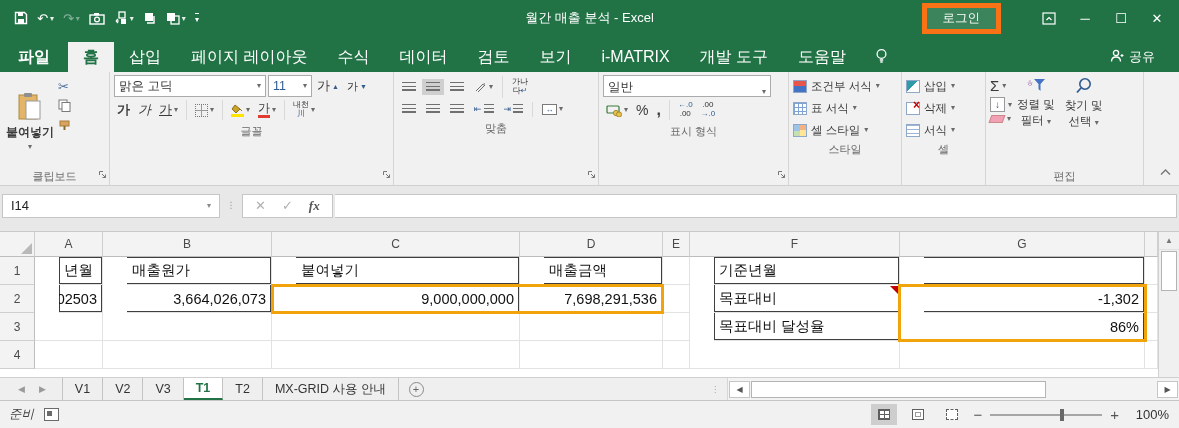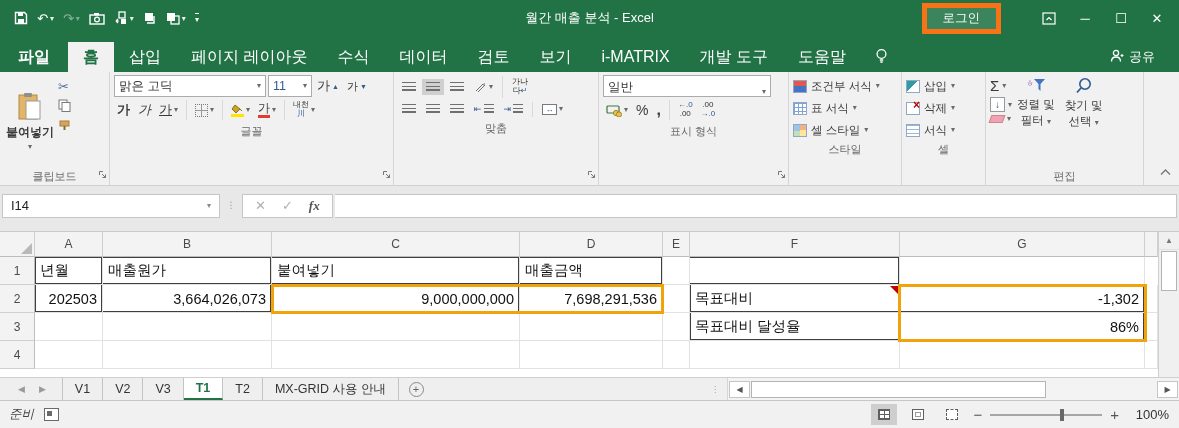--- a/index.html
+++ b/index.html
@@ -89,21 +89,21 @@
 
   
   .grid { height:145px; position:relative; background:#fff; overflow:hidden; }
   .xrow { display:grid; grid-template-columns:35px 68px 169px 248px 143px 27px 210px 245px 13px; width:1158px; }
   .hd { height:25px; background:#f3f3f3; border-right:1px solid #cfcfcf; border-bottom:1px solid #bdbdbd; display:flex; align-items:center; justify-content:center; font-size:12px; color:#4a4a4a; }
   .corner { position:relative; }
   .corner::after { content:""; position:absolute; right:2px; bottom:2px; border-left:11px solid transparent; border-bottom:11px solid #b9b9b9; }
   .rh { background:#f3f3f3; border-right:1px solid #bdbdbd; border-bottom:1px solid #cfcfcf; display:flex; align-items:center; justify-content:center; font-size:12px; color:#4a4a4a; }
   .cell { height:28px; border-right:1px solid #e2e2e2; border-bottom:1px solid #e2e2e2; display:flex; align-items:center; padding:0 5px; font-size:14.5px; color:#111; white-space:nowrap; overflow:hidden; }
   .num { justify-content:flex-end; }
-  .bd { box-shadow: inset -1px 0 0 #3f3f3f, inset 0 -1px 0 #3f3f3f; }
+  .bd { box-shadow: inset -1px 0 0 #3f3f3f, inset 0 -1px 0 #3f3f3f; margin-left: 24px; }
   .bd.bt { box-shadow: inset -1px 0 0 #3f3f3f, inset 0 -1px 0 #3f3f3f, inset 0 1px 0 #3f3f3f; }
   .bd.bl { box-shadow: inset -1px 0 0 #3f3f3f, inset 0 -1px 0 #3f3f3f, inset 1px 0 0 #3f3f3f; }
   .bd.bt.bl { box-shadow: inset -1px 0 0 #3f3f3f, inset 0 -1px 0 #3f3f3f, inset 0 1px 0 #3f3f3f, inset 1px 0 0 #3f3f3f; }
   .hl-box { position:absolute; border:3px solid #f0a30a; z-index:5; pointer-events:none; }
   .hl-cd { left:271px; top:52px; width:393px; height:30px; }
   .hl-g  { left:898px; top:52px; width:249px; height:58px; }
   .cmt-tri { position:absolute; left:890px; top:54px; width:0; height:0; border-left:8px solid transparent; border-top:8px solid #c00000; z-index:6; }
   .vscroll { position:absolute; right:0; top:0; bottom:0; width:21px; background:#f0f0f0; border-left:1px solid #d0d0d0; z-index:7; }
   .vs-up { height:18px; display:flex; align-items:center; justify-content:center; color:#777; font-size:8px; border-bottom:1px solid #e0e0e0; }
   .vs-thumb { margin:1px 2px; height:40px; background:#fff; border:1px solid #b4b4b4; }
@@ -532,20 +532,21 @@
       <div class="hd">G</div>
       <div class="hd"></div>
     </div>
     <div class="xrow">
       <div class="rh">1</div>
       <div class="cell bd bt bl">년월</div>
       <div class="cell bd bt">매출원가</div>
       <div class="cell bd bt">붙여넣기</div>
       <div class="cell bd bt">매출금액</div>
       <div class="cell"></div>
+      <div class="cell bd bt bl">기준년월</div>
       <div class="cell bd bt"></div>
       <div class="cell"></div>
     </div>
     <div class="xrow">
       <div class="rh">2</div>
       <div class="cell bd bl num">202503</div>
       <div class="cell bd num">3,664,026,073</div>
       <div class="cell bd num">9,000,000,000</div>
       <div class="cell bd num">7,698,291,536</div>
       <div class="cell"></div>

